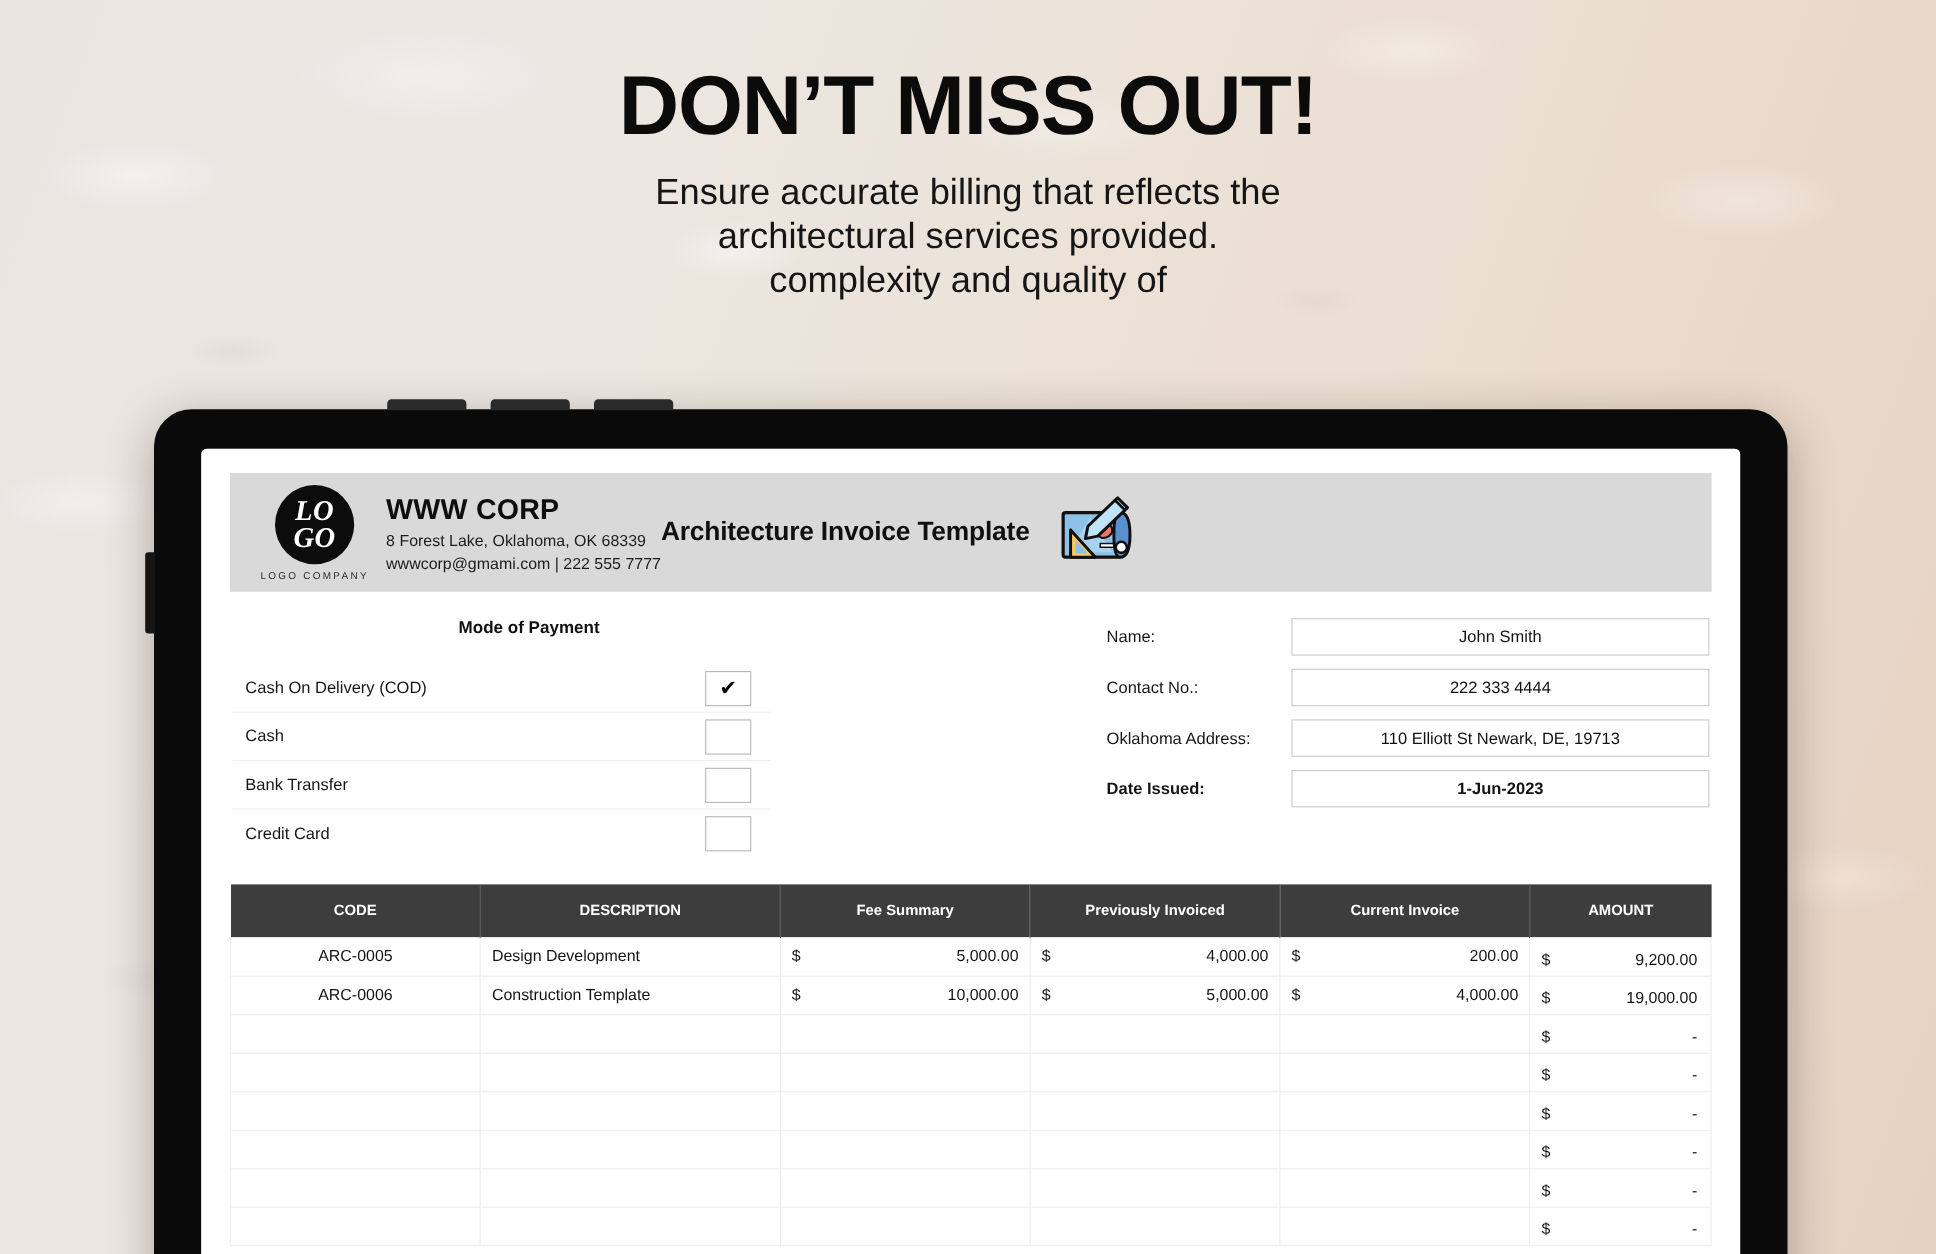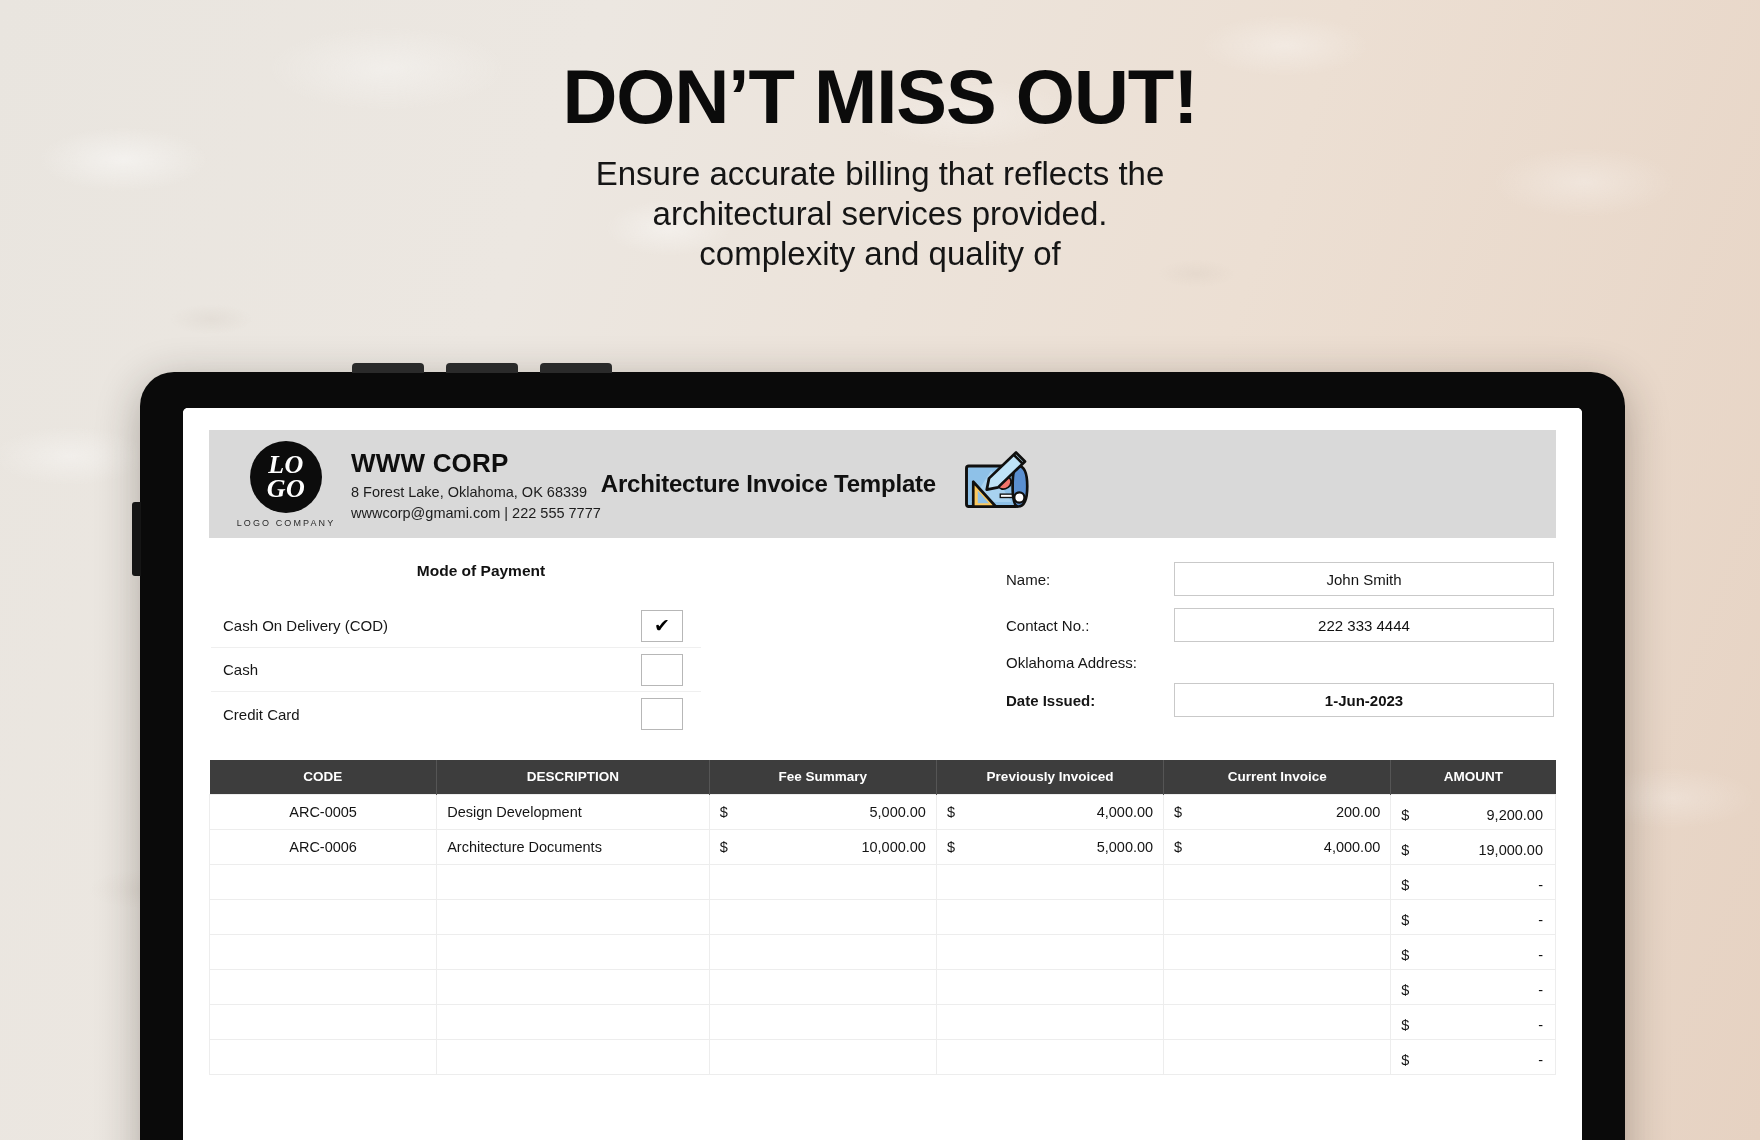--- a/index.html
+++ b/index.html
@@ -242,21 +242,21 @@
     margin-top: 24px;
     width: 100%;
     border-collapse: collapse;
     table-layout: fixed;
   }
   .tbl thead th {
     background: #3d3d3d;
     color: #fff;
     font-size: 13.5px;
     font-weight: 700;
-    height: 34px;
+    height: 48px;
     text-align: center;
     border-right: 1px solid #555;
   }
   .tbl thead th:last-child { border-right: none; }
   .tbl tbody td {
     height: 35px;
     border: 1px solid #ededed;
     font-size: 14.5px;
     color: #141414;
     padding: 0 10px;
@@ -339,38 +339,43 @@
 
           <div class="pay-row">
             <span class="pay-label">Cash On Delivery (COD)</span>
             <span class="check-box">✔</span>
           </div>
           <div class="pay-row">
             <span class="pay-label">Cash</span>
             <span class="check-box"></span>
           </div>
           <div class="pay-row">
+            <span class="pay-label">Bank Transfer</span>
+            <span class="check-box"></span>
+          </div>
+          <div class="pay-row">
             <span class="pay-label">Credit Card</span>
             <span class="check-box"></span>
           </div>
         </div>
 
         <div class="spacer-col"></div>
 
         <div class="form-col">
           <div class="form-row">
             <span class="form-label">Name:</span>
             <span class="form-value">John Smith</span>
           </div>
           <div class="form-row">
             <span class="form-label">Contact No.:</span>
             <span class="form-value">222 333 4444</span>
           </div>
           <div class="form-row">
             <span class="form-label">Oklahoma Address:</span>
+            <span class="form-value">110 Elliott St Newark, DE, 19713</span>
           </div>
           <div class="form-row">
             <span class="form-label">Date Issued:</span>
             <span class="form-value">1-Jun-2023</span>
           </div>
         </div>
       </div>
 
       <table class="tbl">
         <thead>
@@ -407,21 +412,21 @@
               </td>
               <td class="c-amt amount-cell">
                 <span class="money">
                   <span class="sym">$</span>
                   <span class="num">9,200.00</span>
                 </span>
               </td>
             </tr>
             <tr>
               <td class="c-code">ARC-0006</td>
-              <td class="c-desc">Architecture Documents</td>
+              <td class="c-desc">Construction Template</td>
               <td class="c-money">
                 <span class="money">
                   <span class="sym">$</span>
                   <span class="num">10,000.00</span>
                 </span>
               </td>
               <td class="c-money">
                 <span class="money">
                   <span class="sym">$</span>
                   <span class="num">5,000.00</span>

